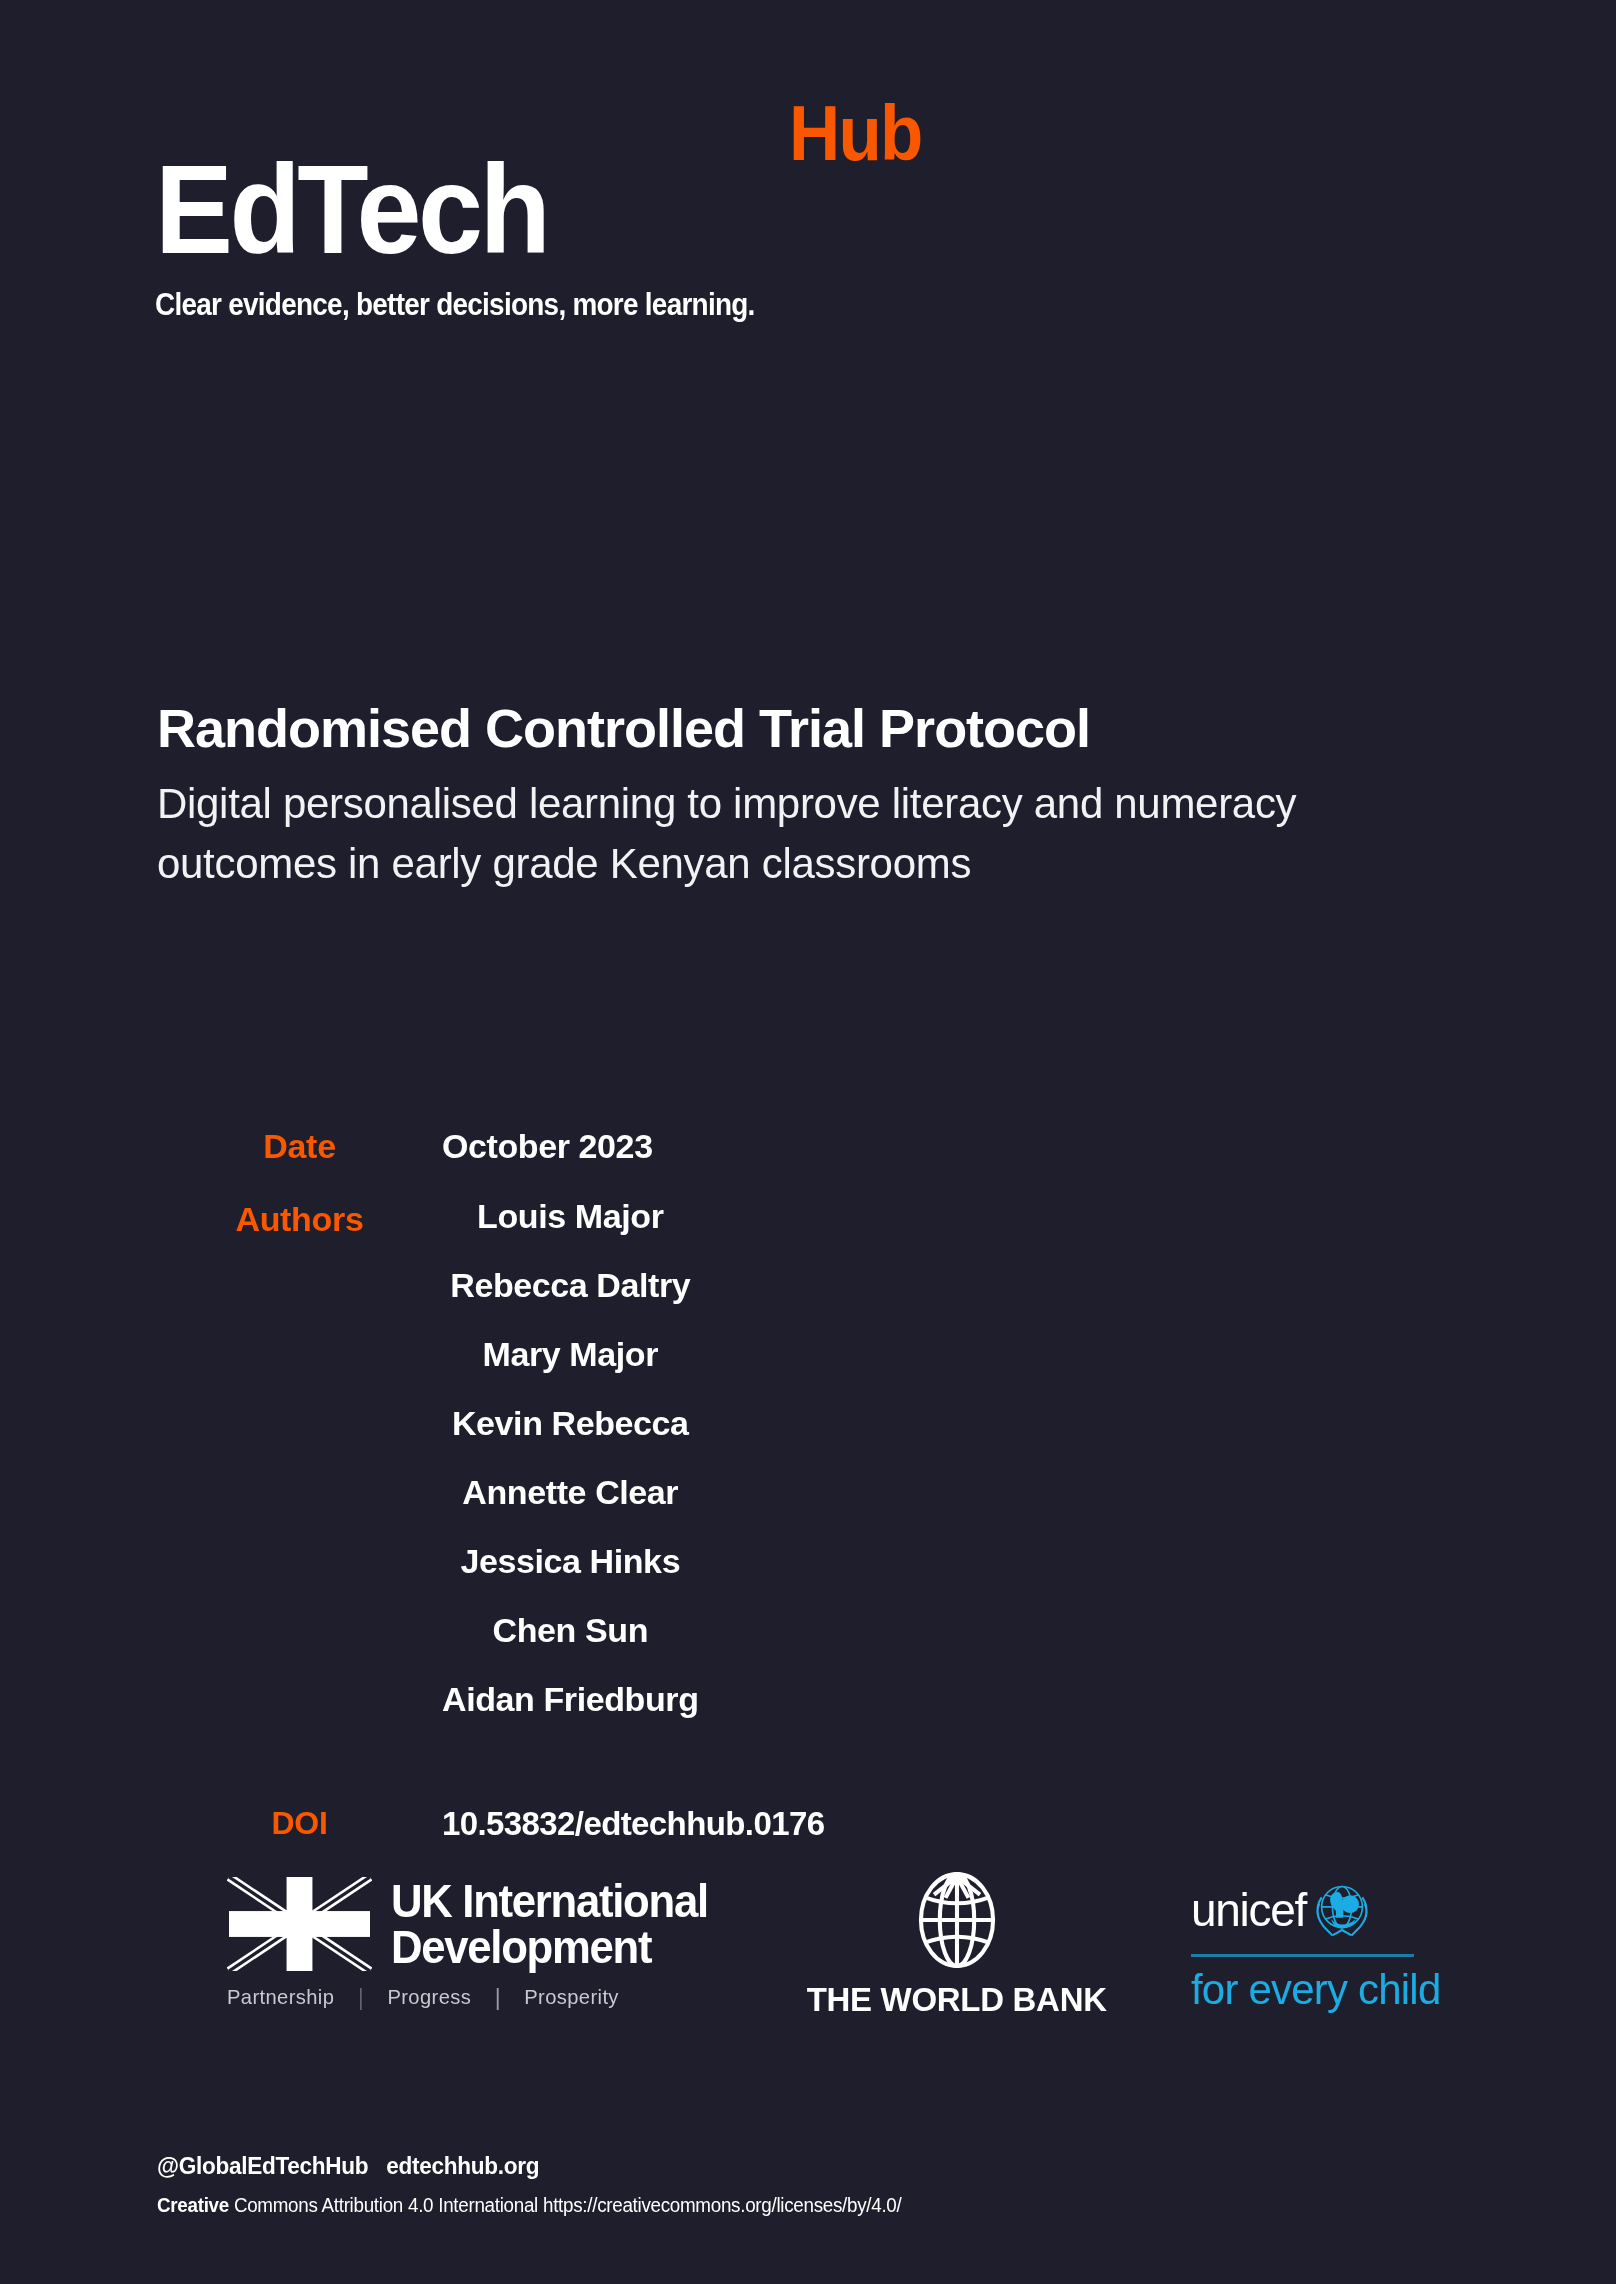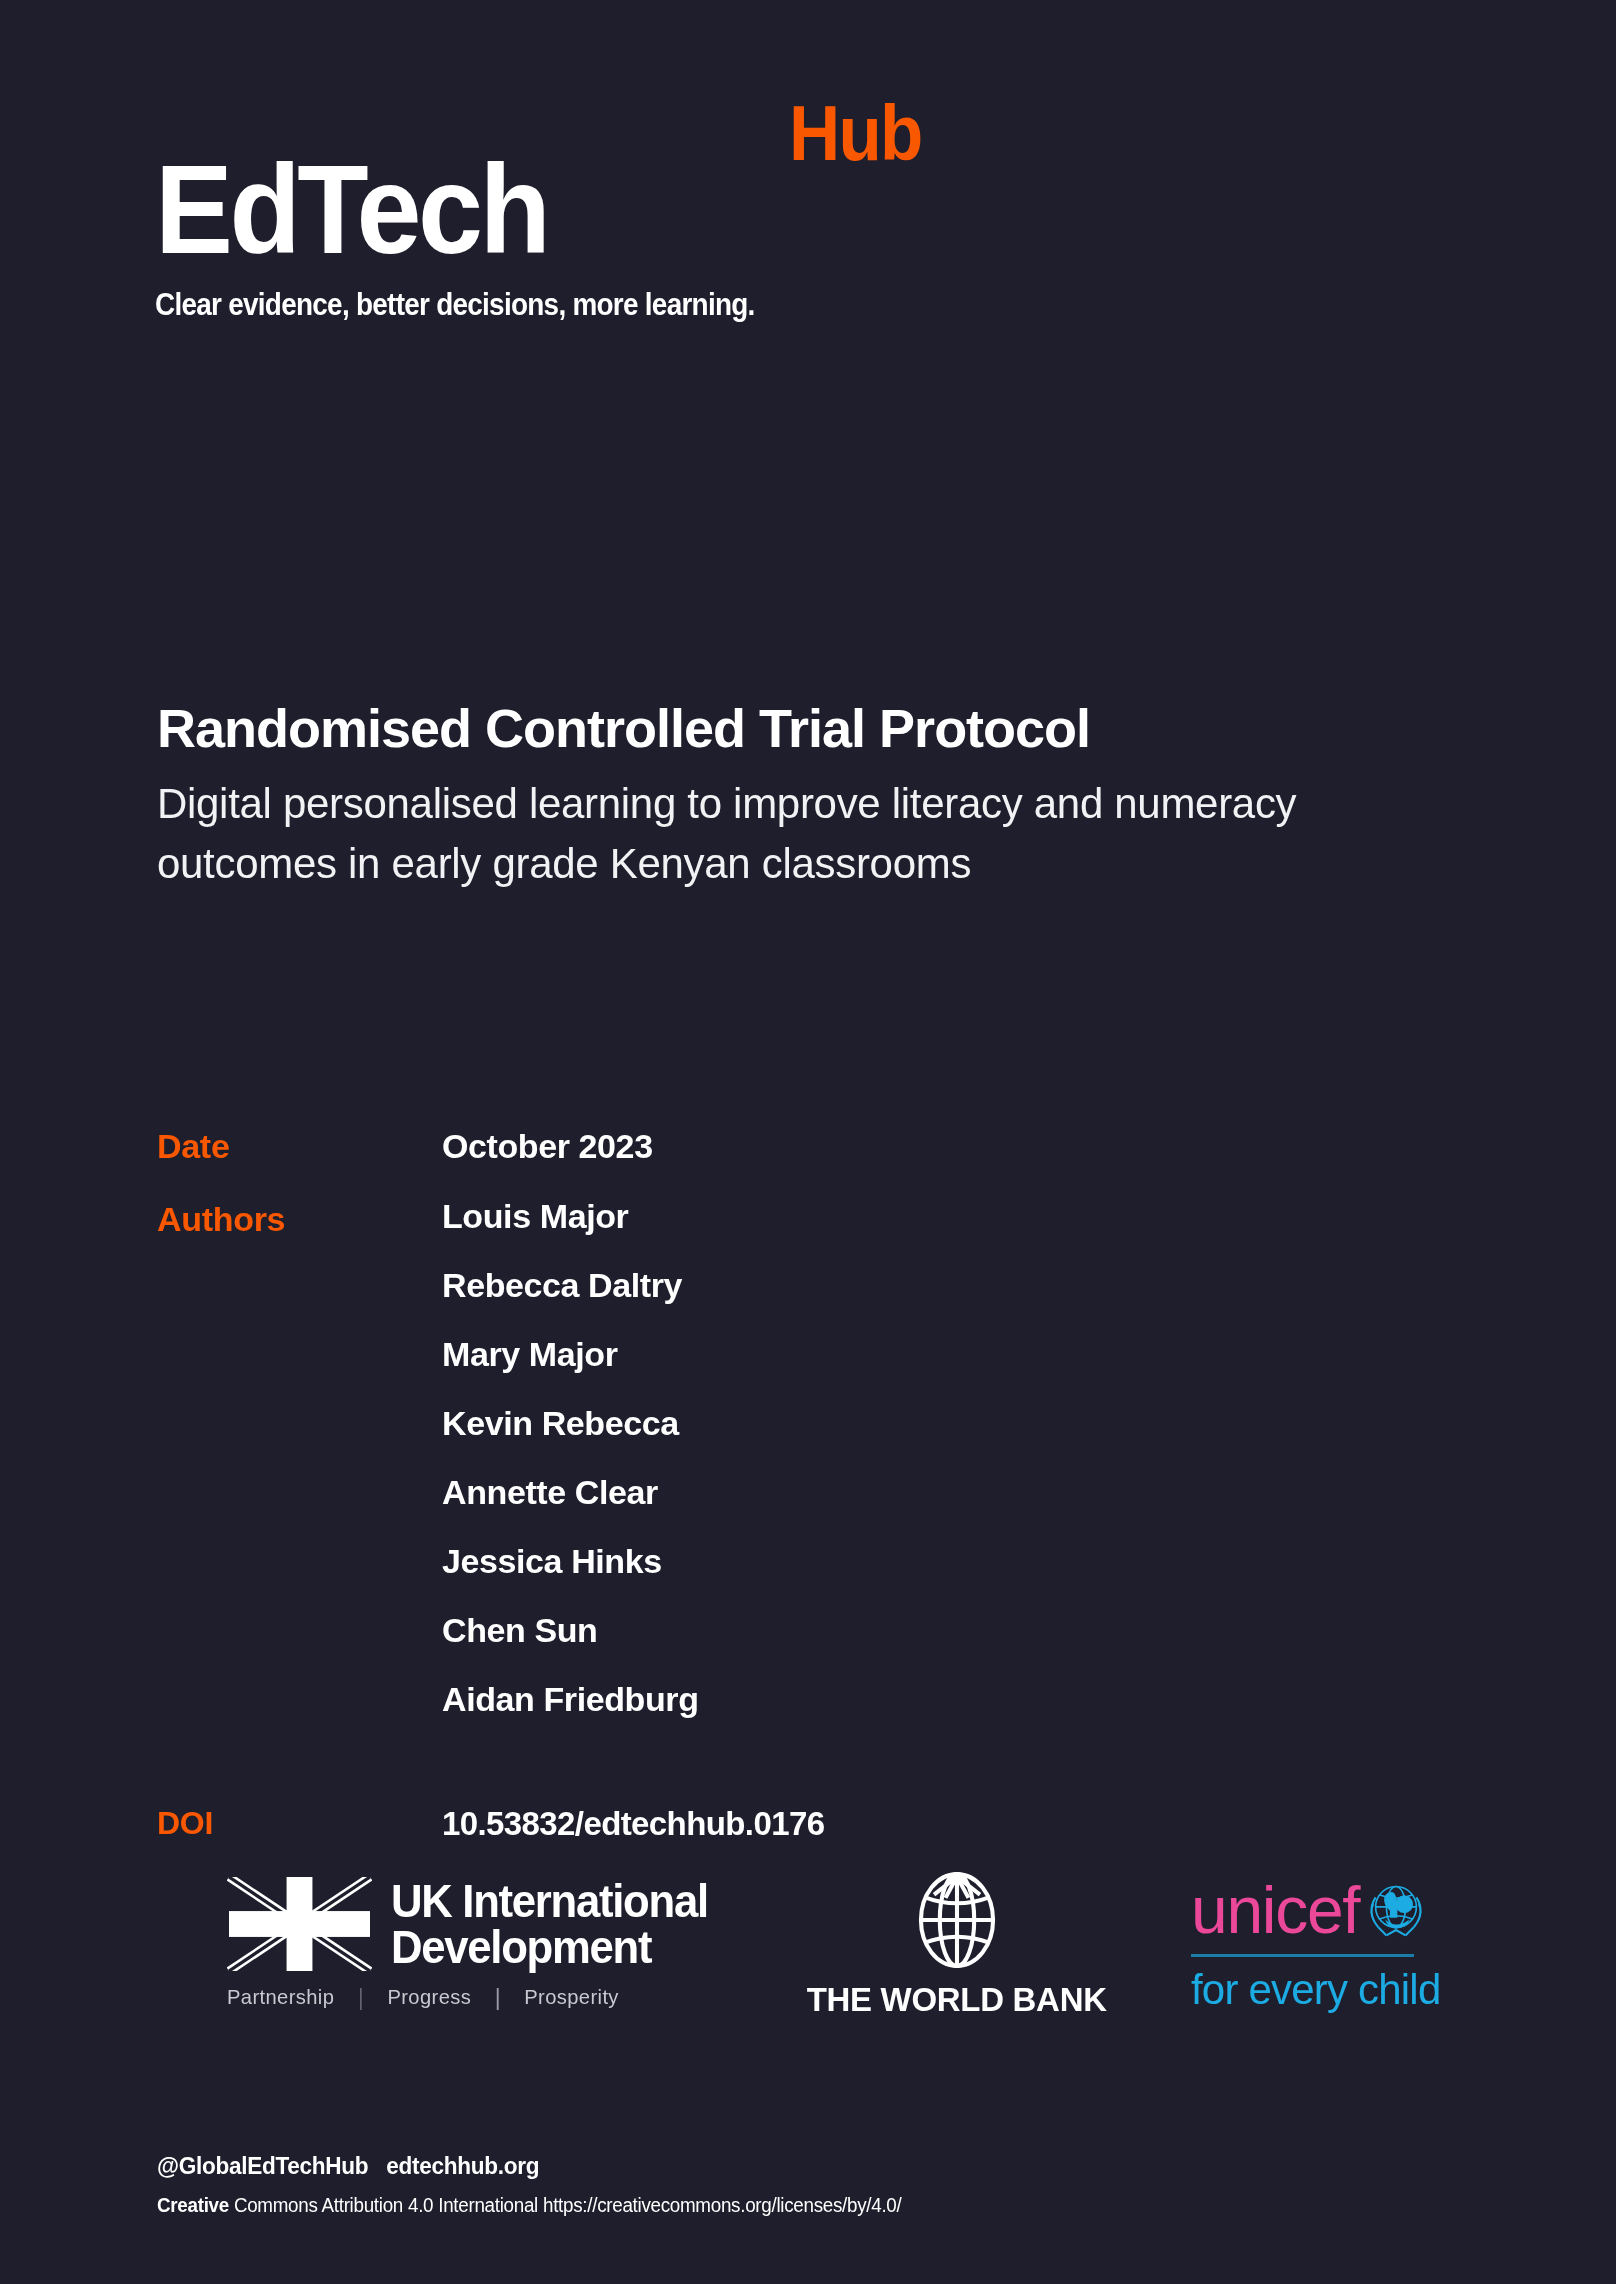--- a/index.html
+++ b/index.html
@@ -96,20 +96,21 @@
   
   .meta-block {
     position: absolute;
     left: 157px;
     top: 1126px;
     width: 1204px;
   }
   .meta-row {
     display: flex;
     align-items: flex-start;
+    text-align: center;
   }
   .meta-label {
     width: 285px;
     flex: 0 0 285px;
     font-size: 34px;
     font-weight: 700;
     color: #fa5800;
     letter-spacing: -0.3px;
     line-height: 1.18;
   }
@@ -205,24 +206,24 @@
     color: #ffffff;
     transform: scaleX(0.97);
     transform-origin: center;
     white-space: nowrap;
   }
 
   
   .unicef-logo { left: 1191px; top: 12.7px; flex-direction: column; }
   .unicef-top { display: flex; align-items: center; }
   .unicef-word {
-    font-size: 66px;
+    font-size: 46px;
     font-weight: 300;
     letter-spacing: -1.3px;
-    color: #ec4899;
+    color: #ffffff;
     line-height: 0.9;
     font-family: "Liberation Sans", sans-serif;
   }
   .unicef-emblem { width: 68px; height: 68px; margin-left: 2.5px; }
   .unicef-rule {
     margin-top: 9px;
     width: 223px;
     height: 3.8px;
     background: #1b7ea8;
   }

